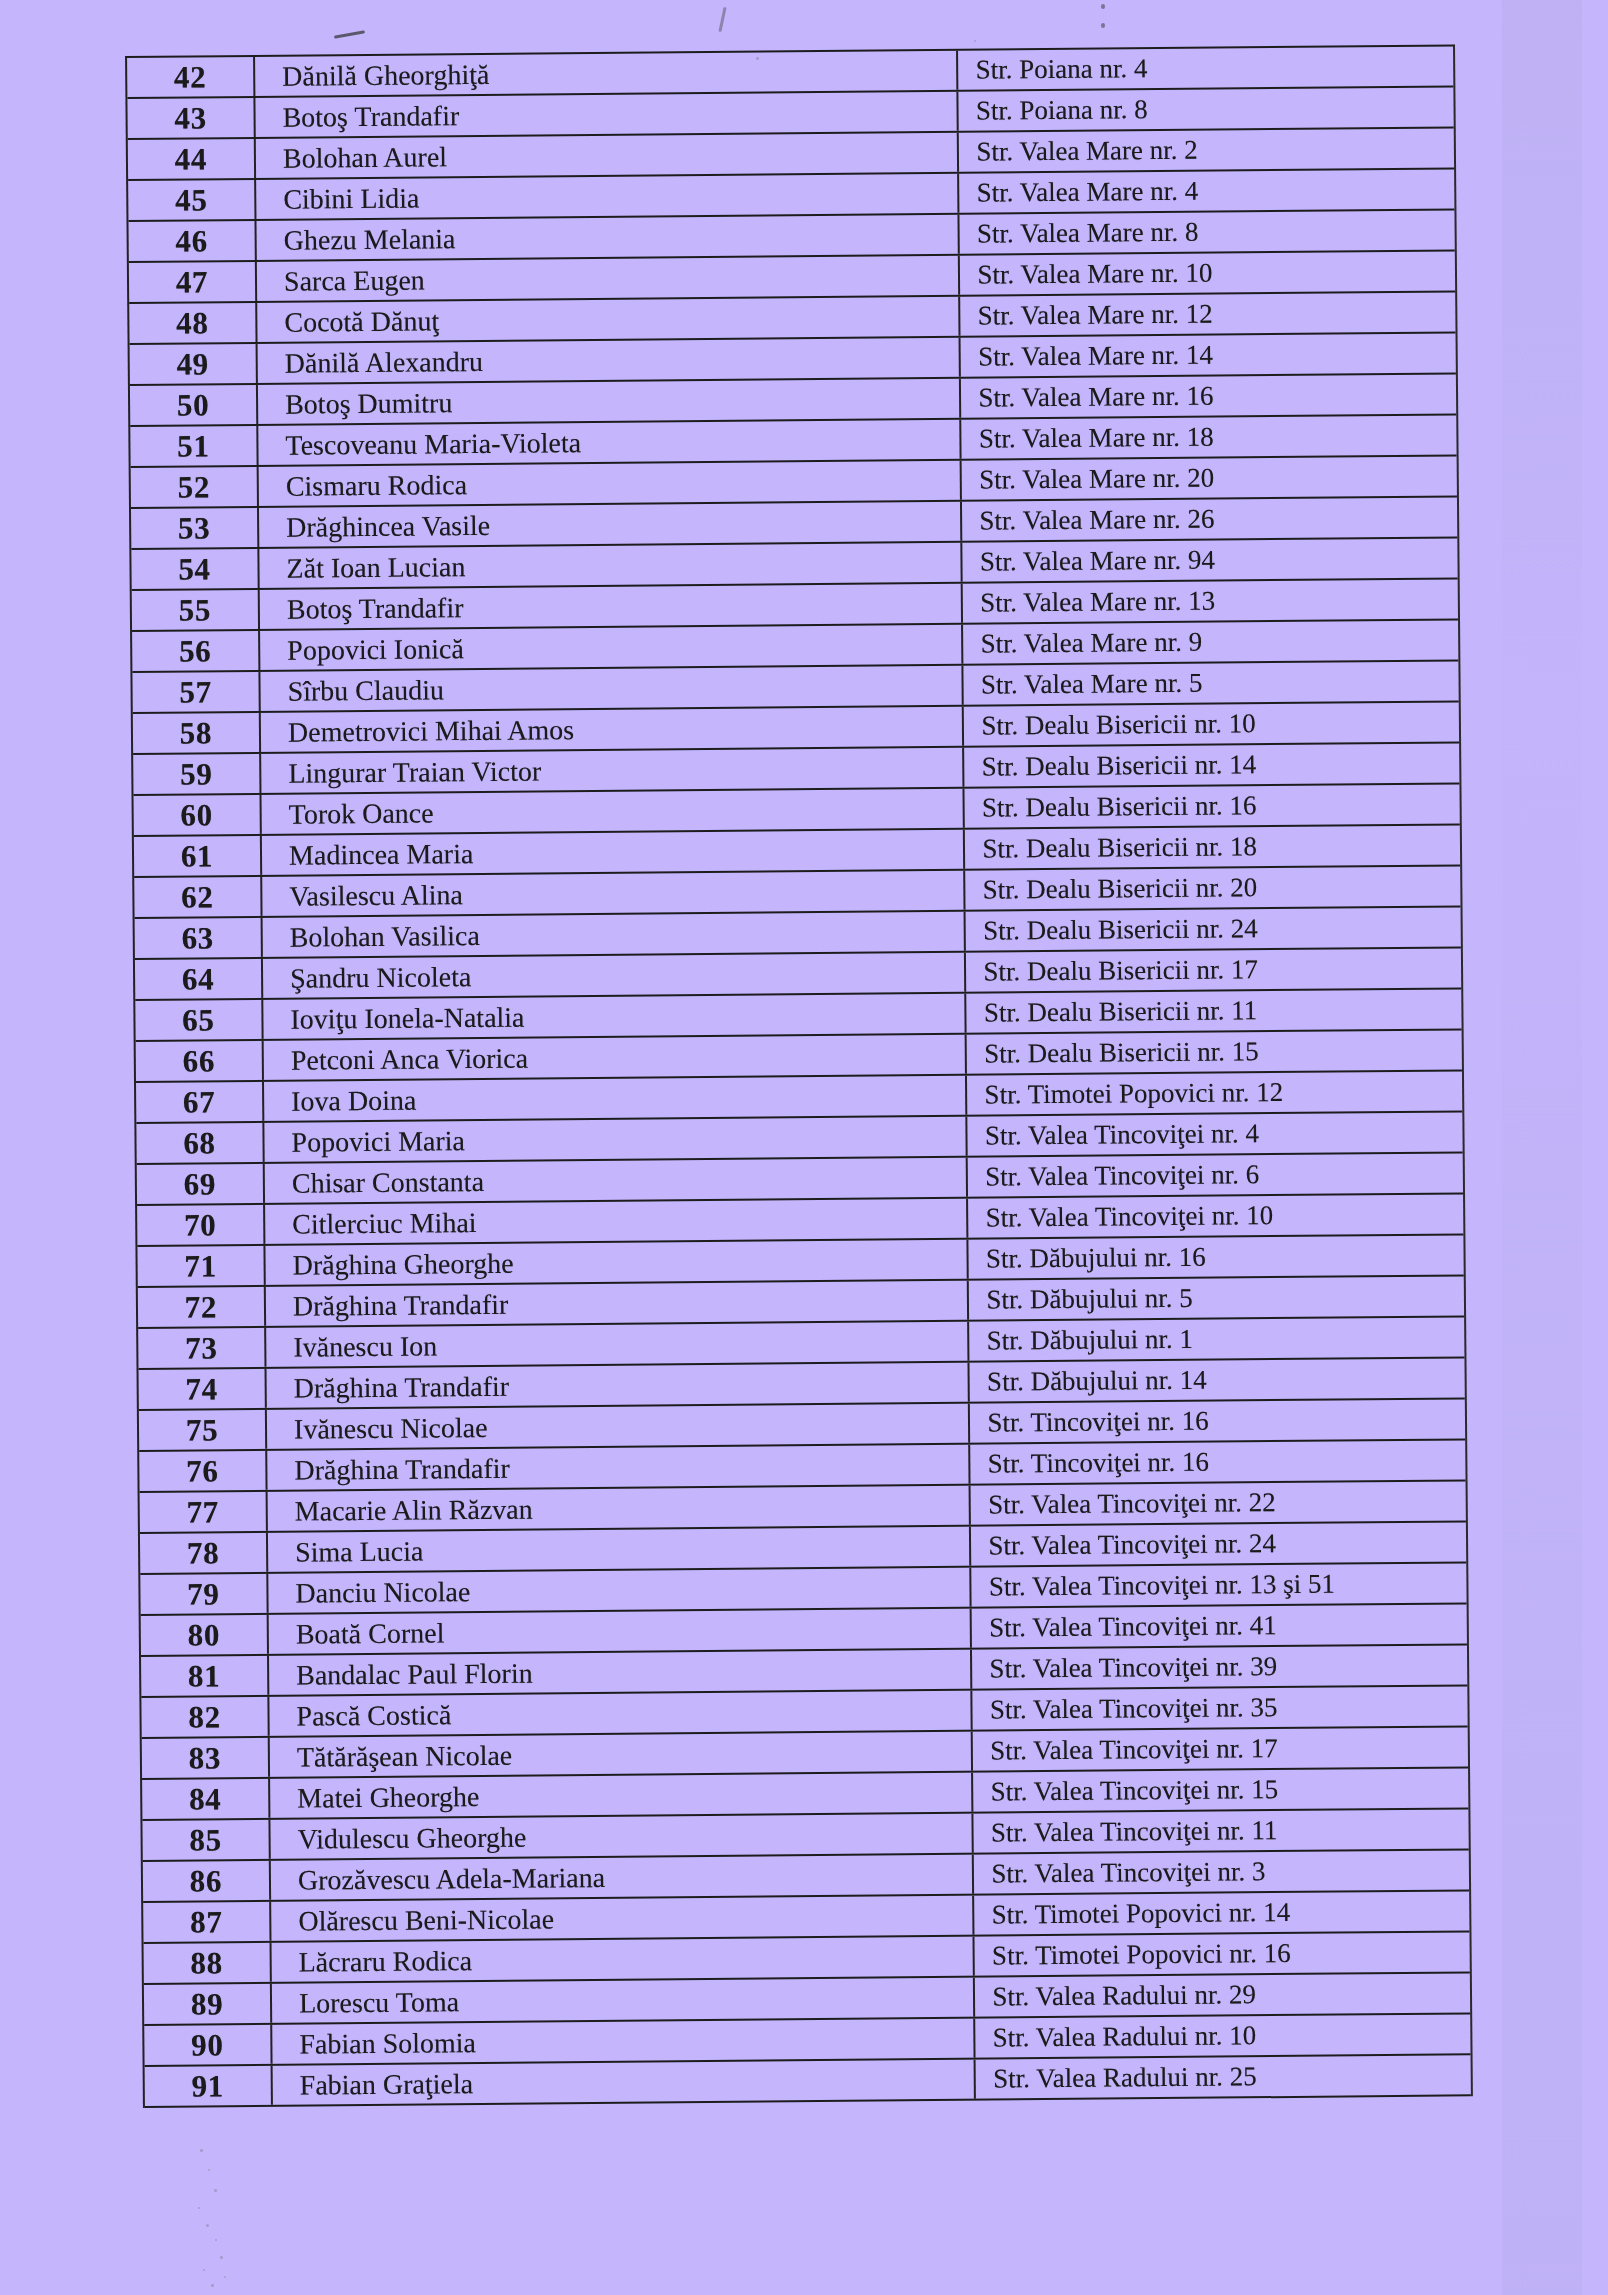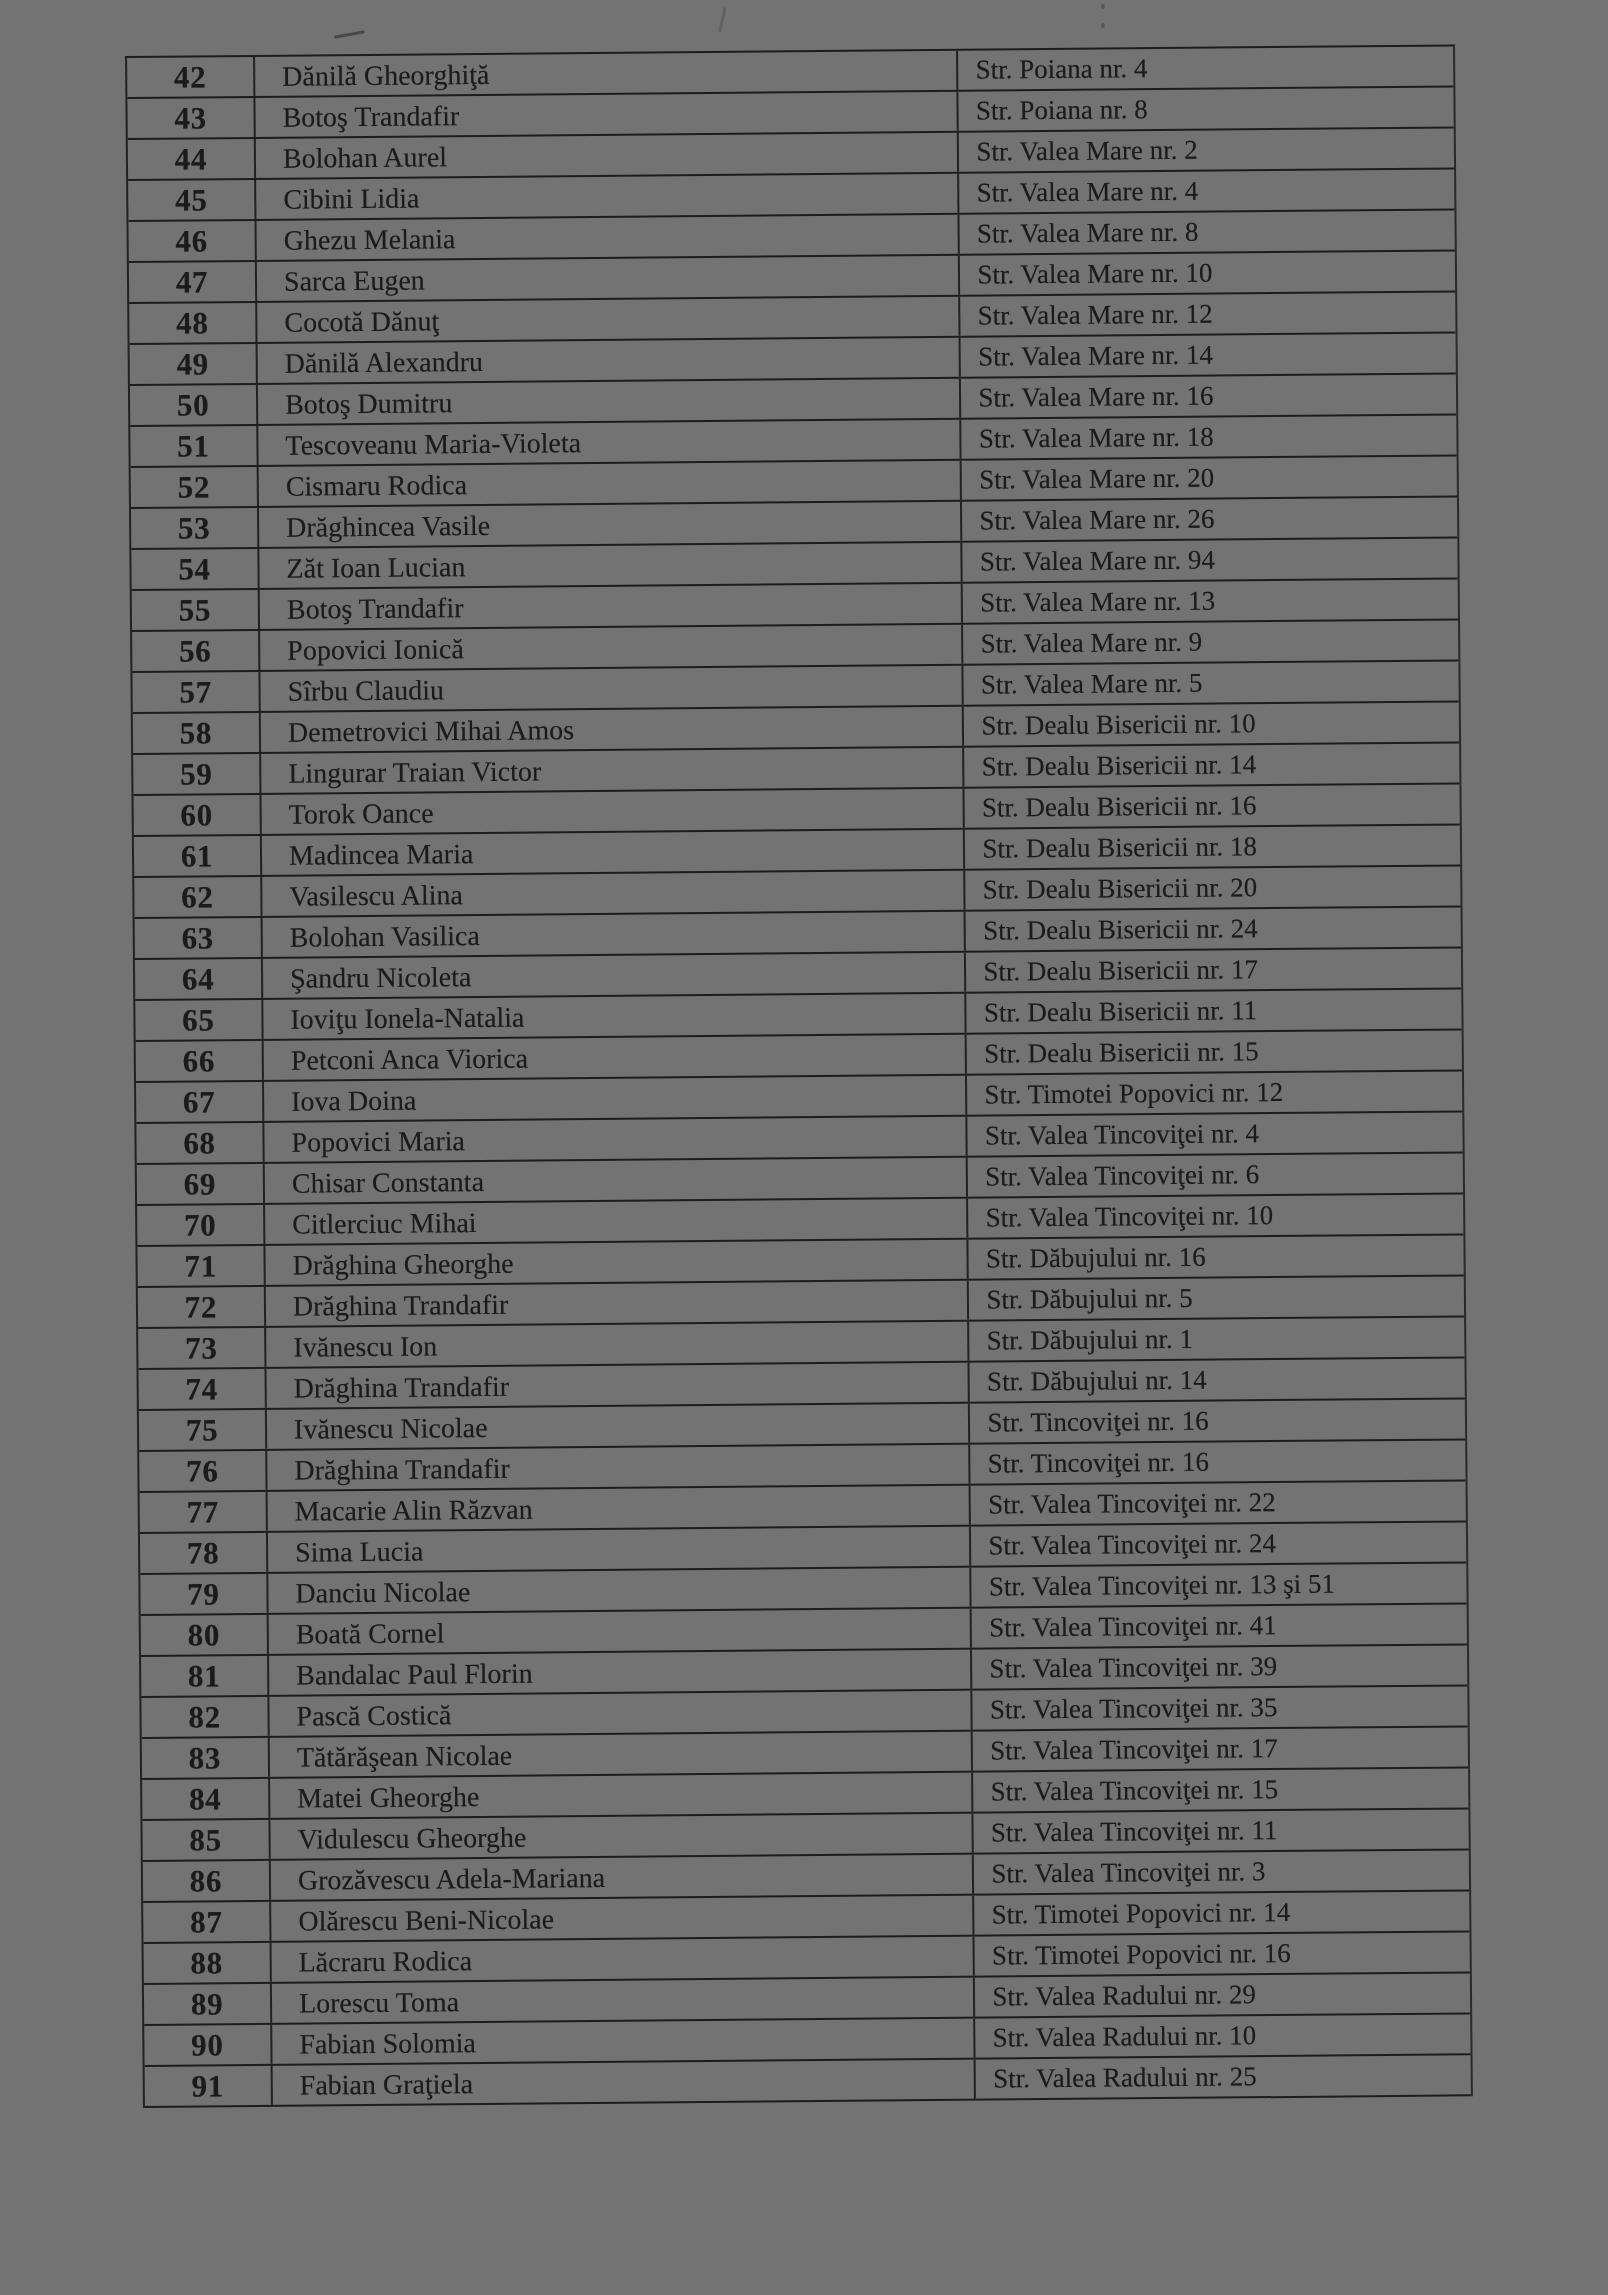--- a/index.html
+++ b/index.html
@@ -4,21 +4,21 @@
 <style>
   html, body {
     margin: 0;
     padding: 0;
     background: #e8e8e6;
   }
   .page {
     position: relative;
     width: 1609px;
     height: 2295px;
-    background: #737373;
+    background: #c4b5fd;
     overflow: hidden;
     font-family: "Liberation Serif", "DejaVu Serif", serif;
     color: #1b1b1b;
   }
   
   .scan-streak {
     position: absolute;
     top: 0;
     right: 27px;
     width: 80px;

